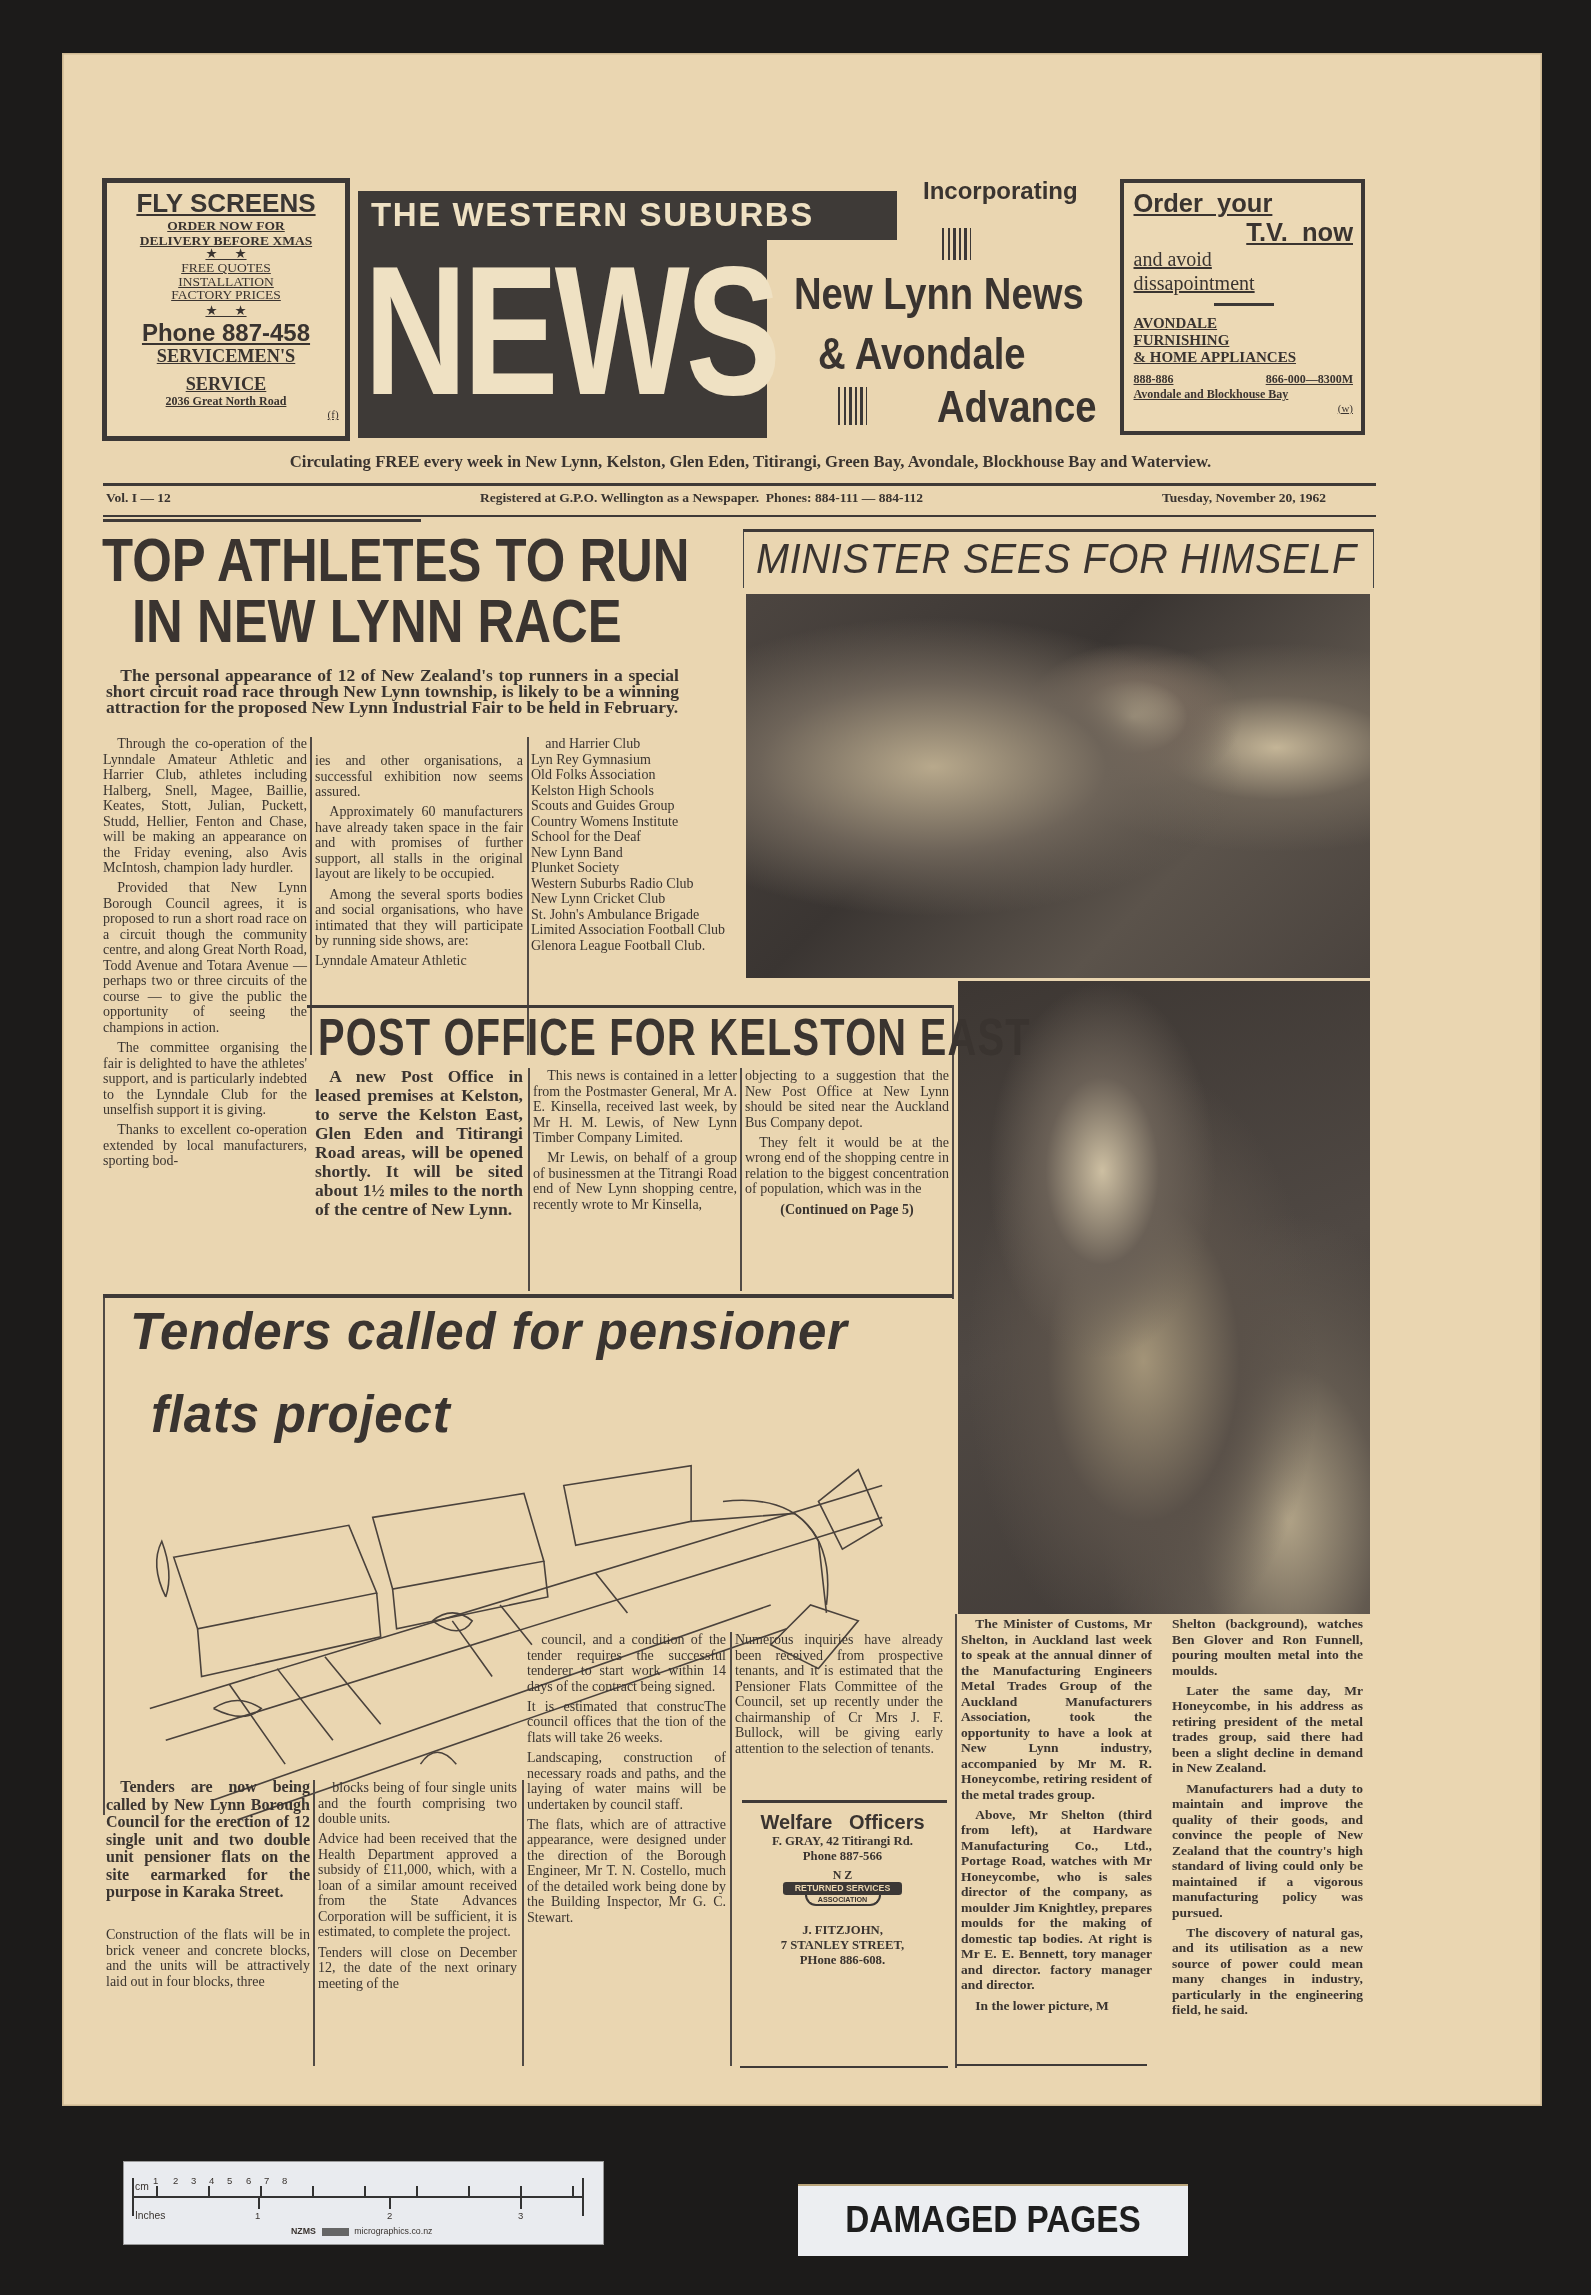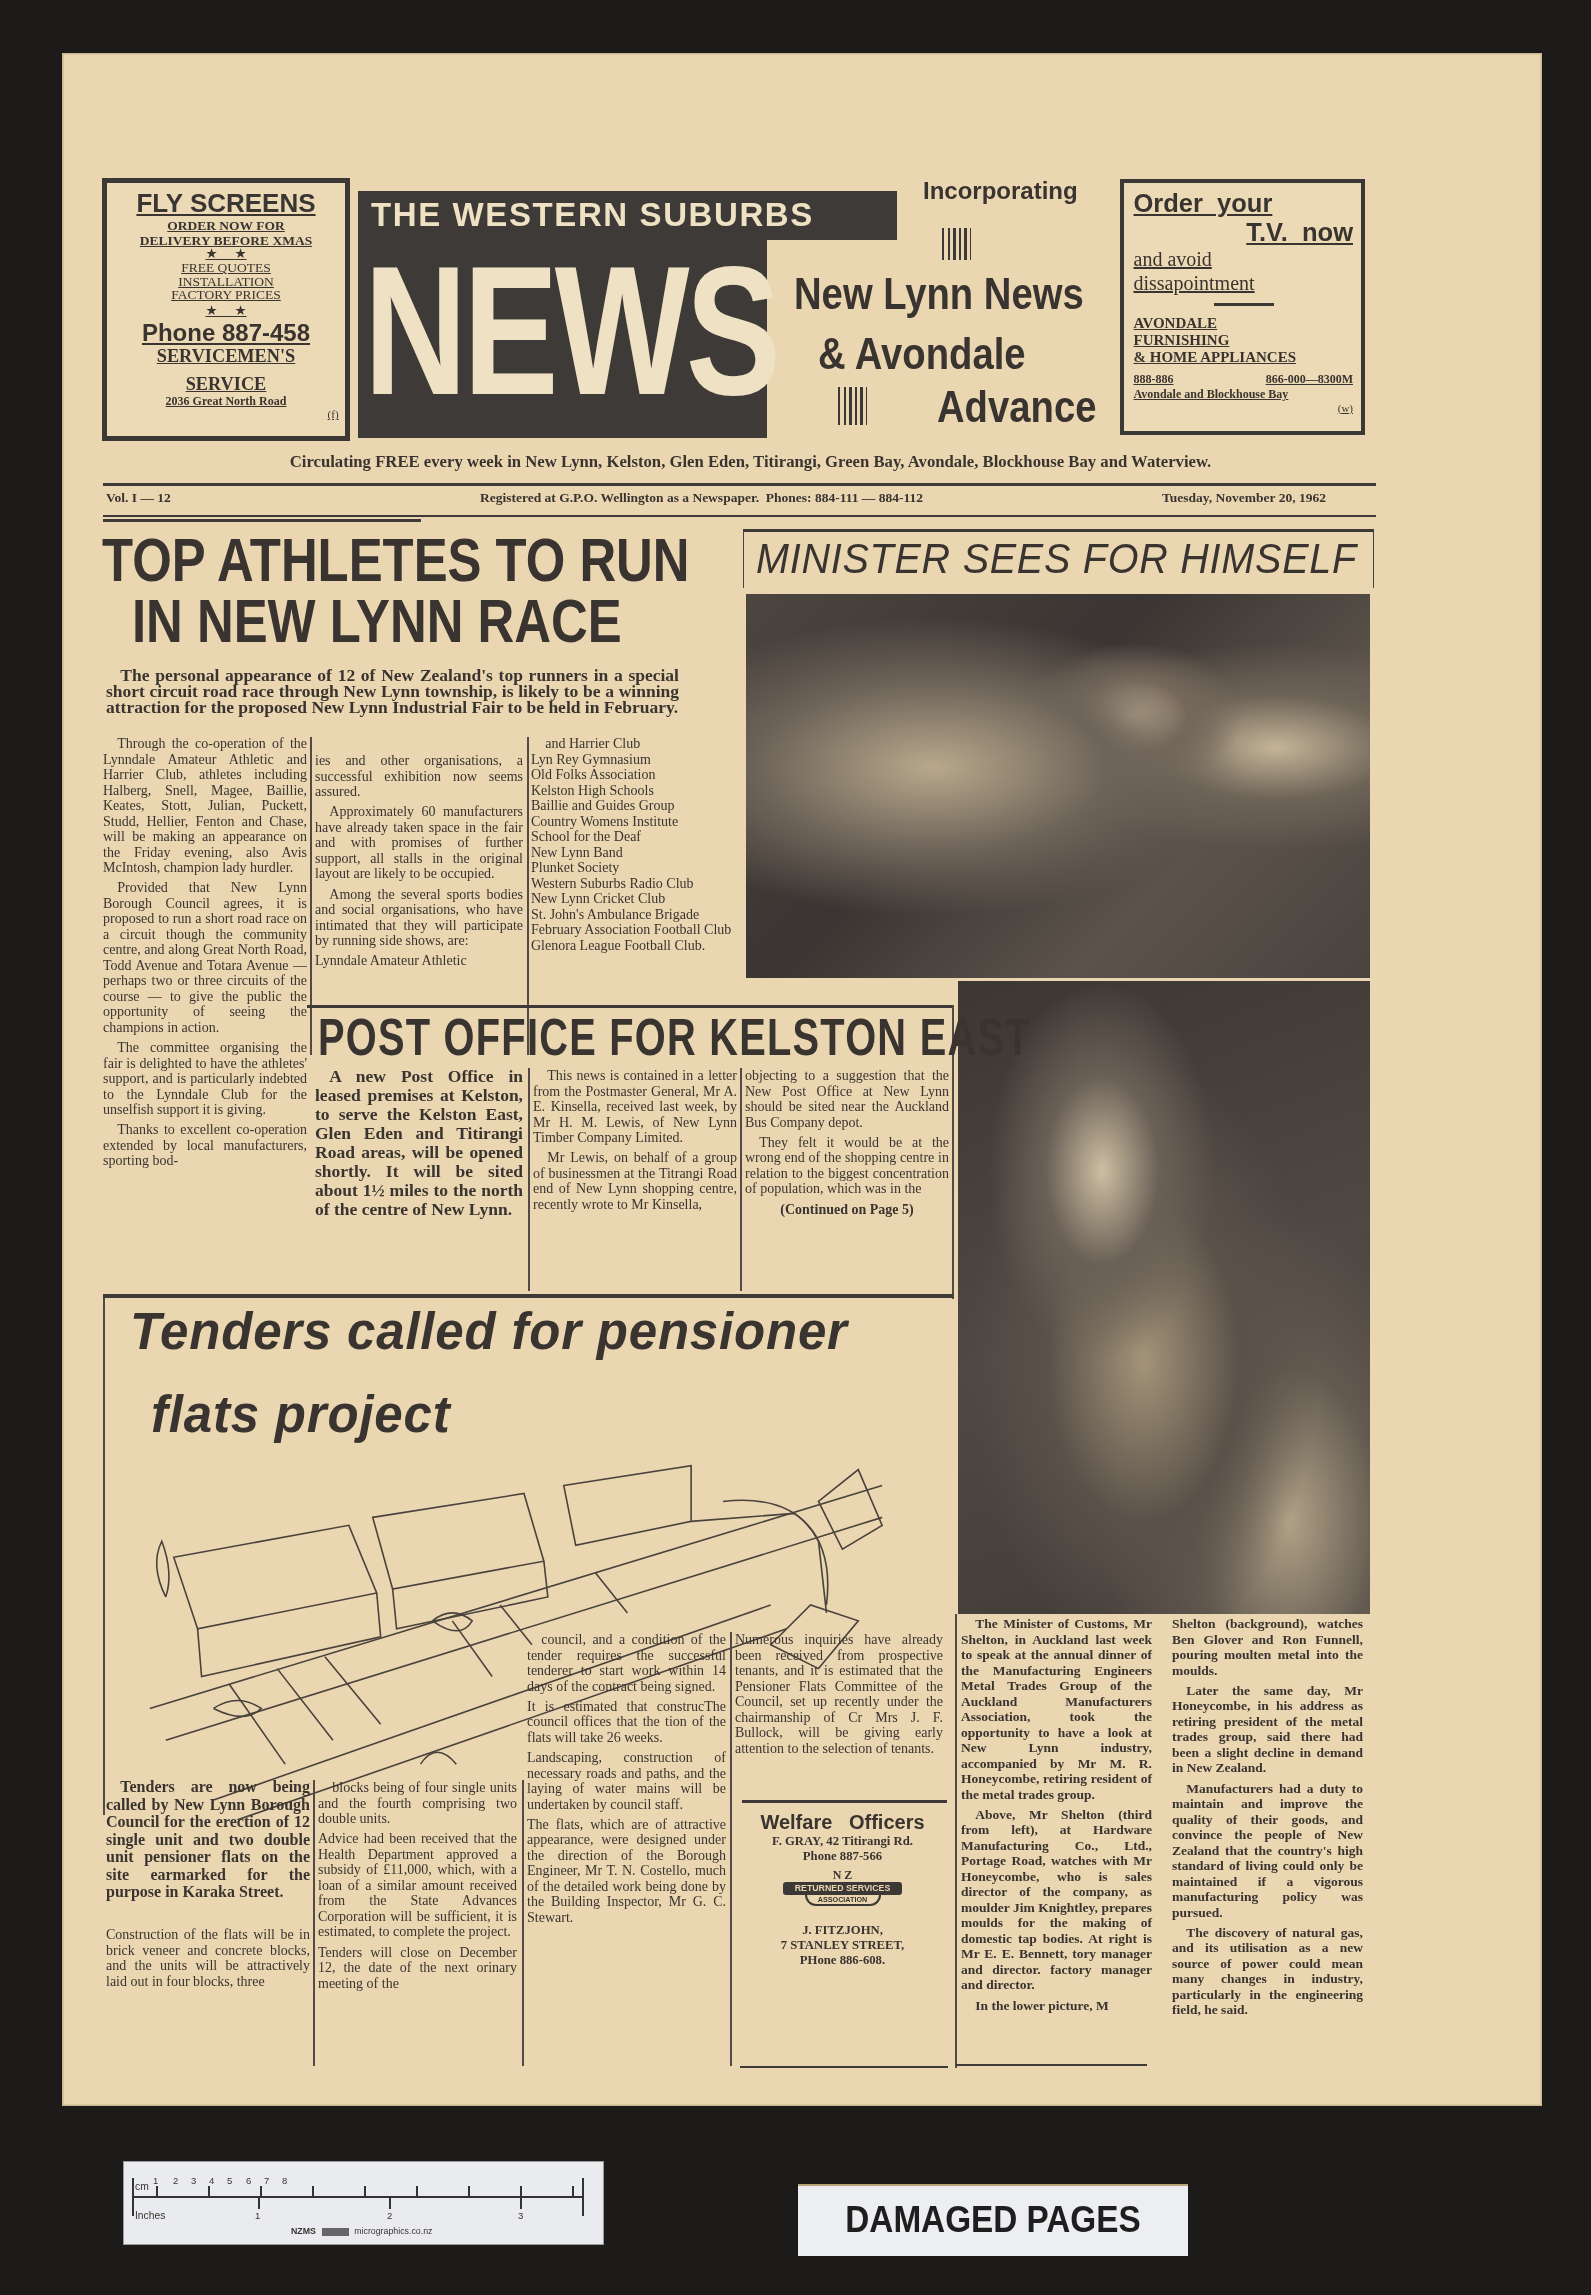--- a/index.html
+++ b/index.html
@@ -103,29 +103,29 @@
     <p>Approximately 60 manufacturers have already taken space in the fair and with promises of further support, all stalls in the original layout are likely to be occupied.</p>
     <p>Among the several sports bodies and social organisations, who have intimated that they will participate by running side shows, are:</p>
     <p class="noind">Lynndale Amateur Athletic</p>
   </div>
   <div class="vrule" style="left:465px;top:684px;height:318px;"></div>
   <div class="col" style="left:469px;top:683px;width:208px;font-size:14px;line-height:15.5px;text-align:left;">
     <div style="padding-left:14.3px;">and Harrier Club</div>
     <div>Lyn Rey Gymnasium</div>
     <div>Old Folks Association</div>
     <div>Kelston High Schools</div>
-    <div>Baillie and Guides Group</div>
+    <div>Scouts and Guides Group</div>
     <div>Country Womens Institute</div>
     <div>School for the Deaf</div>
     <div>New Lynn Band</div>
     <div>Plunket Society</div>
     <div>Western Suburbs Radio Club</div>
     <div>New Lynn Cricket Club</div>
     <div>St. John's Ambulance Brigade</div>
-    <div>February Association Football Club</div>
+    <div>Limited Association Football Club</div>
     <div>Glenora League Football Club.</div>
   </div>
 
   <div class="abs" style="left:681px;top:476px;width:629px;height:56px;border-left:1.6px solid #444;border-right:1.6px solid #444;border-top:3.2px solid #3f3a37;"></div>
   <div class="abs sans" style="left:694px;top:481px;font-size:43px;font-style:italic;letter-spacing:0.8px;transform:scaleX(0.92);transform-origin:left;white-space:nowrap;">MINISTER SEES FOR HIMSELF</div>
   <div class="photo" style="left:684px;top:541px;width:624px;height:384px;"></div>
   <div class="photo2" style="left:896px;top:928px;width:412px;height:633px;"></div>
 
   <div class="hrule" style="left:245px;top:952px;width:646px;height:3.2px;"></div>
   <div class="vrule" style="left:890px;top:952px;height:294px;"></div>

